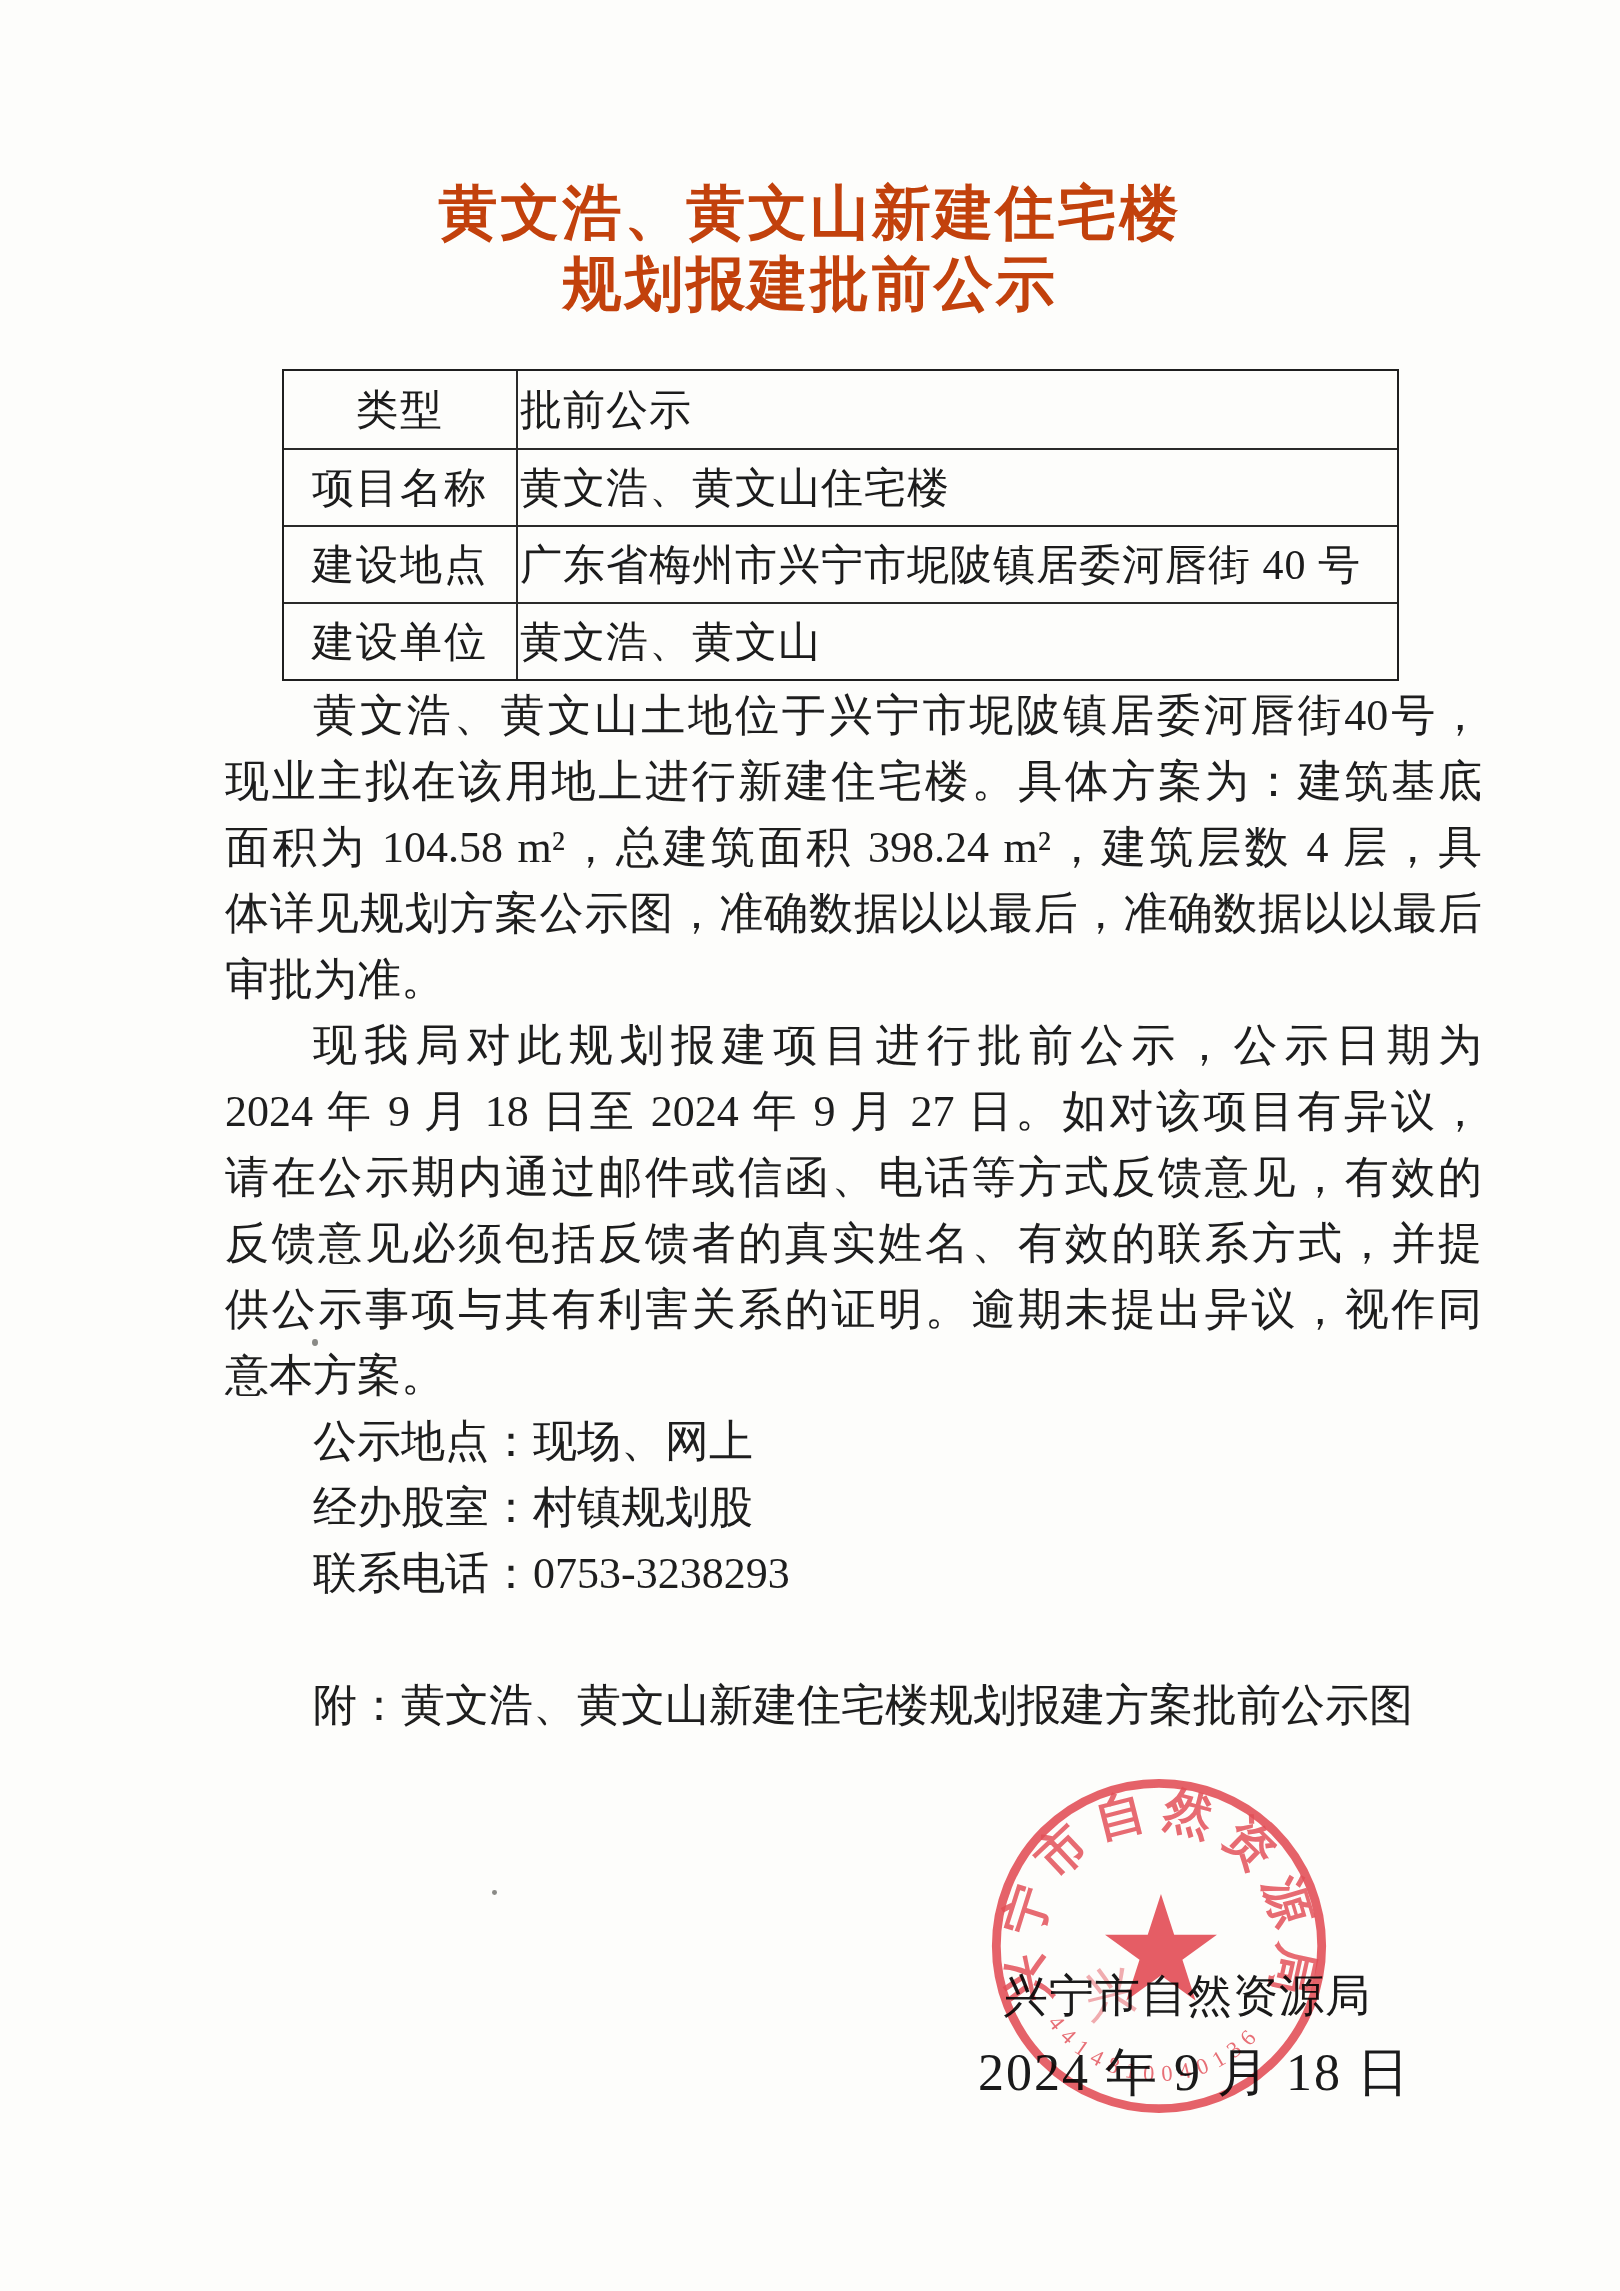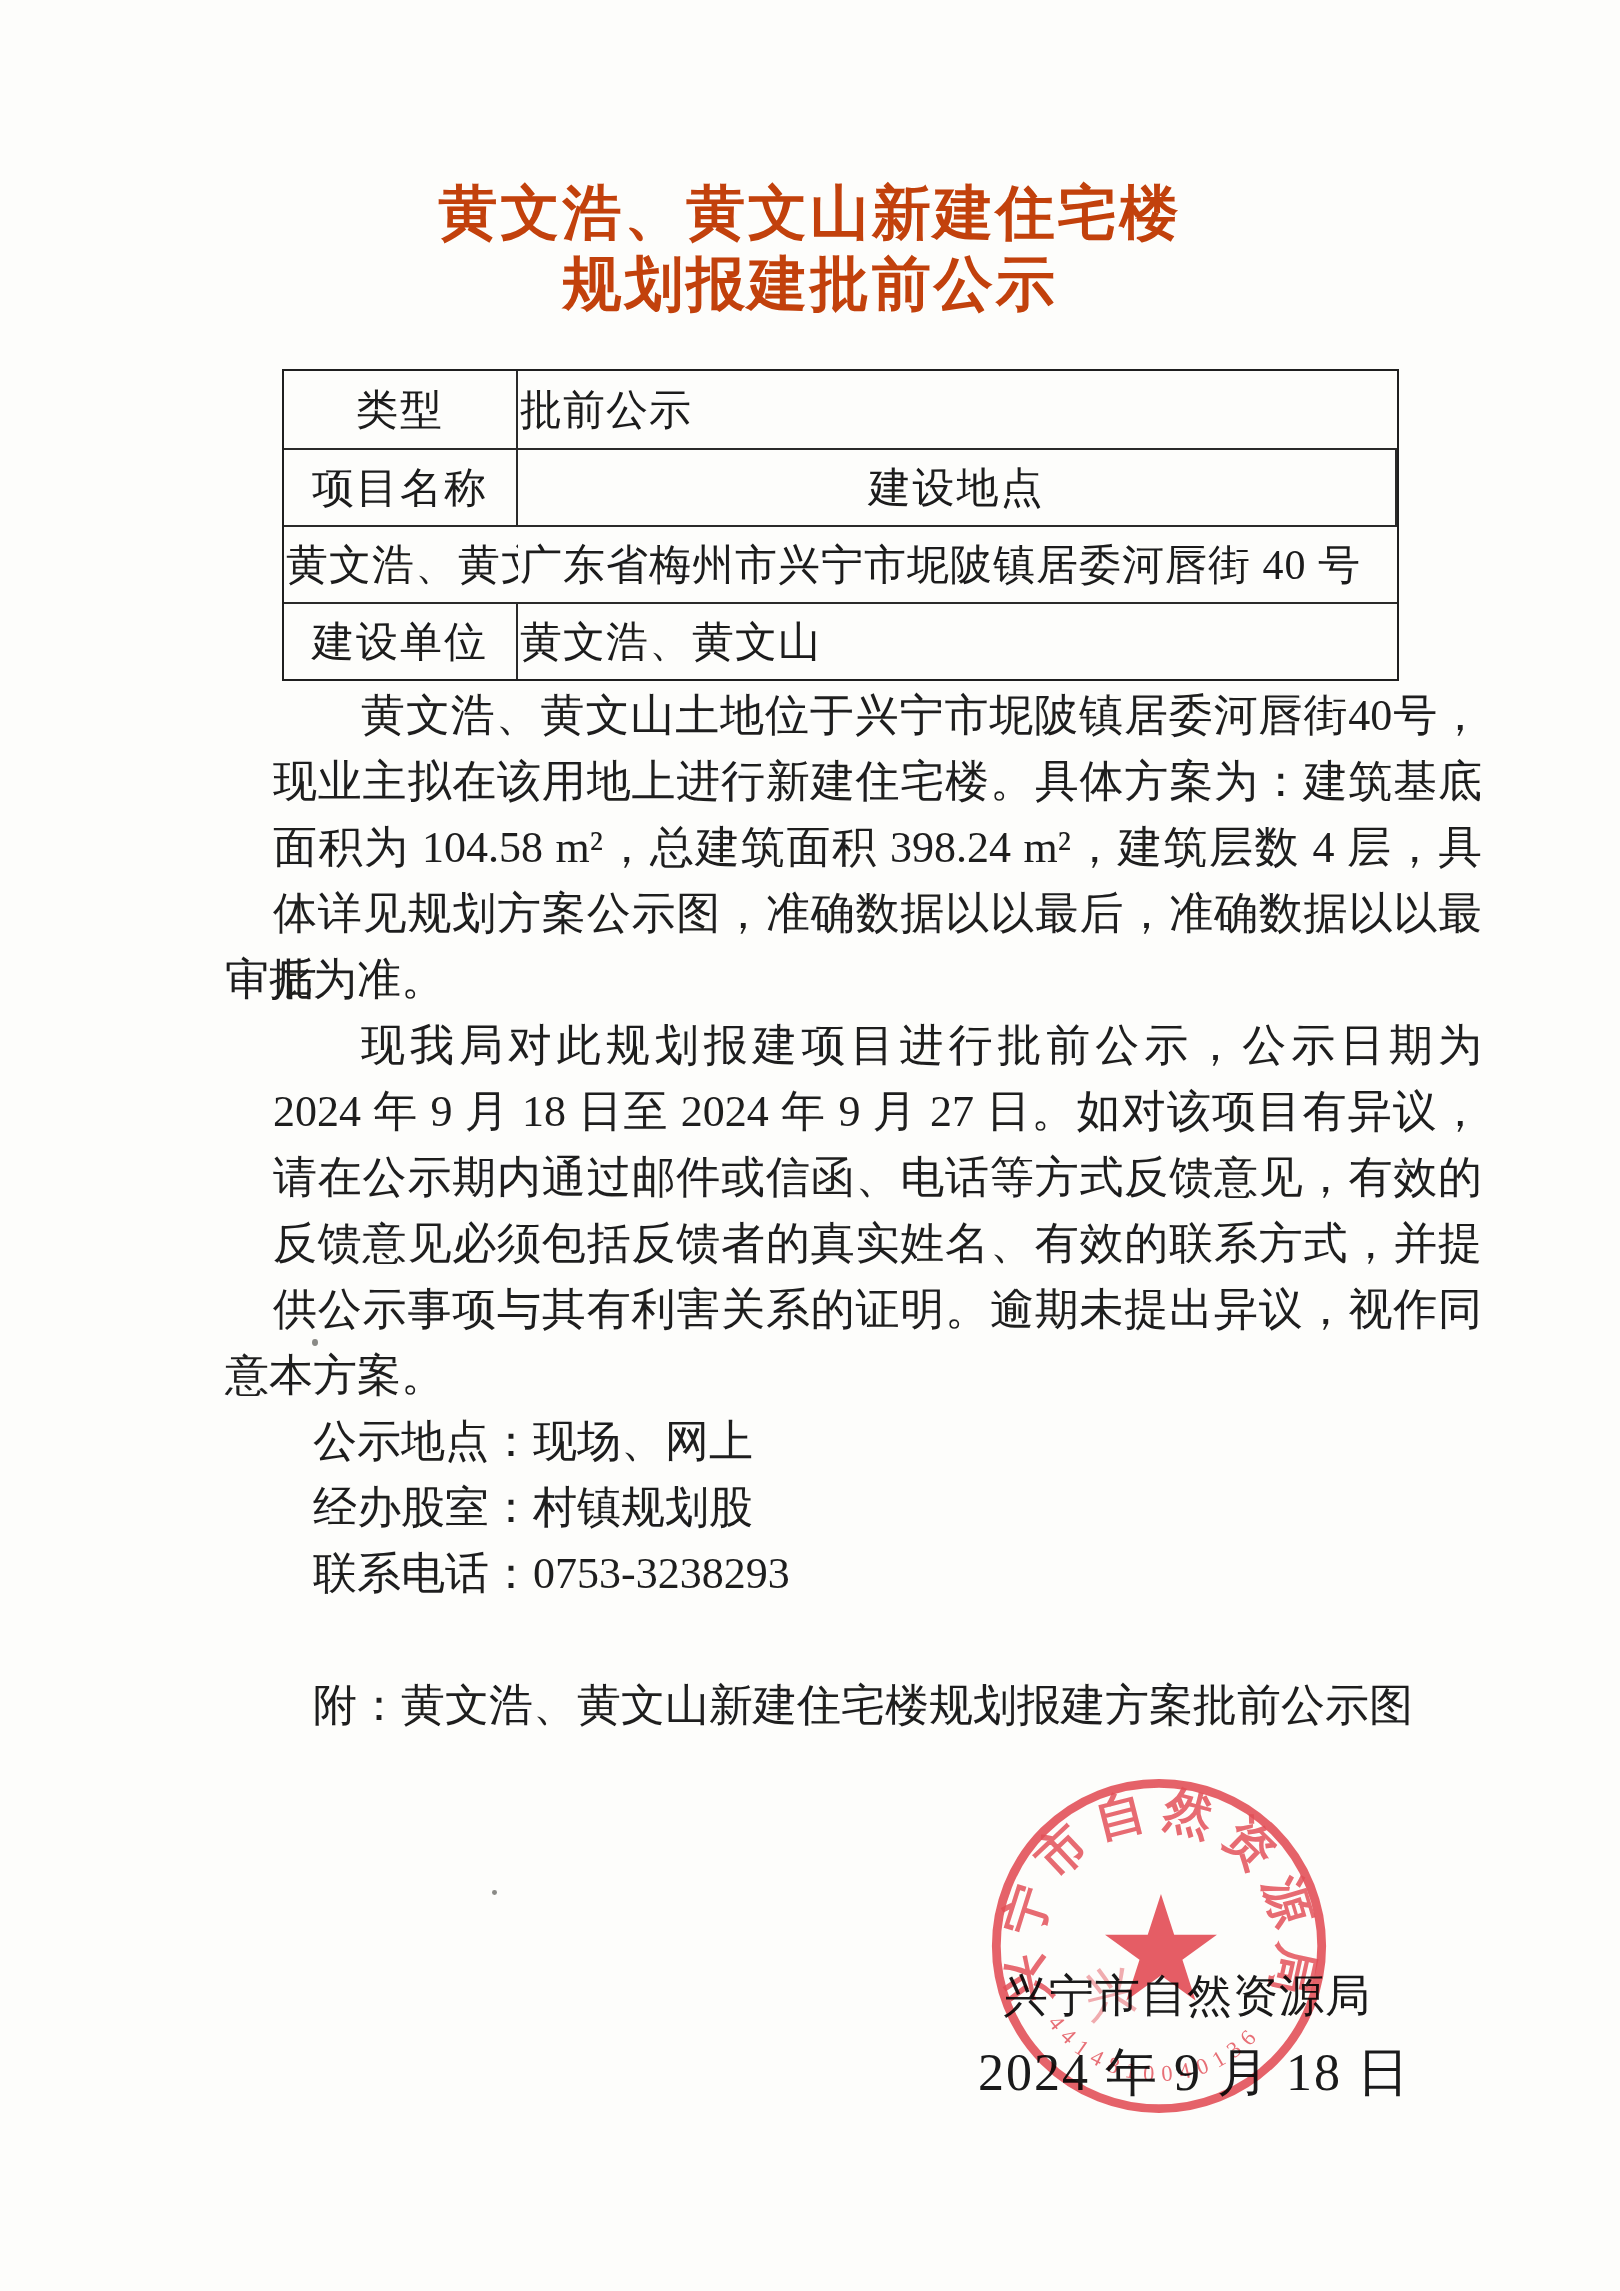--- a/index.html
+++ b/index.html
@@ -32,21 +32,21 @@
   }
   .cell.r0{border-top:none;}
   .cell.label{justify-content:center;border-right:2px solid #2a2a2a;letter-spacing:2px;}
   .cell.value{padding-left:2px;letter-spacing:1px;}
   
   .body-text{
     position:absolute;left:225px;top:683px;width:1257px;
     font-size:44px;line-height:66px;color:#1e1e1e;
   }
   .line{height:66px;white-space:nowrap;}
-  .line.j{white-space:normal;text-align:justify;text-align-last:justify;text-justify:inter-character;margin-left:48px;}
+  .line.j{white-space:normal;text-align:justify;text-align-last:justify;text-justify:inter-character;}
   .line.ind{text-indent:88px;}
   .blank{height:66px;}
   
   .sig-agency{
     position:absolute;left:1003px;top:1966px;
     font-size:45px;letter-spacing:1px;color:#1a1a1a;white-space:nowrap;
   }
   .sig-date{
     position:absolute;left:978px;top:2038px;
     font-size:52px;letter-spacing:2px;color:#1a1a1a;white-space:nowrap;
@@ -68,22 +68,22 @@
 
   <div class="title">
     <div>黄文浩、黄文山新建住宅楼</div>
     <div>规划报建批前公示</div>
   </div>
 
   <div class="info-table">
     <div class="cell label r0">类型</div>
     <div class="cell value r0">批前公示</div>
     <div class="cell label">项目名称</div>
+    <div class="cell value">黄文浩、黄文山住宅楼</div>
     <div class="cell label">建设地点</div>
-    <div class="cell value">黄文浩、黄文山住宅楼</div>
     <div class="cell value">广东省梅州市兴宁市坭陂镇居委河唇街 40 号</div>
     <div class="cell label">建设单位</div>
     <div class="cell value">黄文浩、黄文山</div>
   </div>
 
   <div class="body-text">
     <div class="line j ind">黄文浩、黄文山土地位于兴宁市坭陂镇居委河唇街40号，</div>
     <div class="line j">现业主拟在该用地上进行新建住宅楼。具体方案为：建筑基底</div>
     <div class="line j">面积为 104.58 m²，总建筑面积 398.24 m²，建筑层数 4 层，具</div>
     <div class="line j">体详见规划方案公示图，准确数据以以最后，准确数据以以最后</div>

